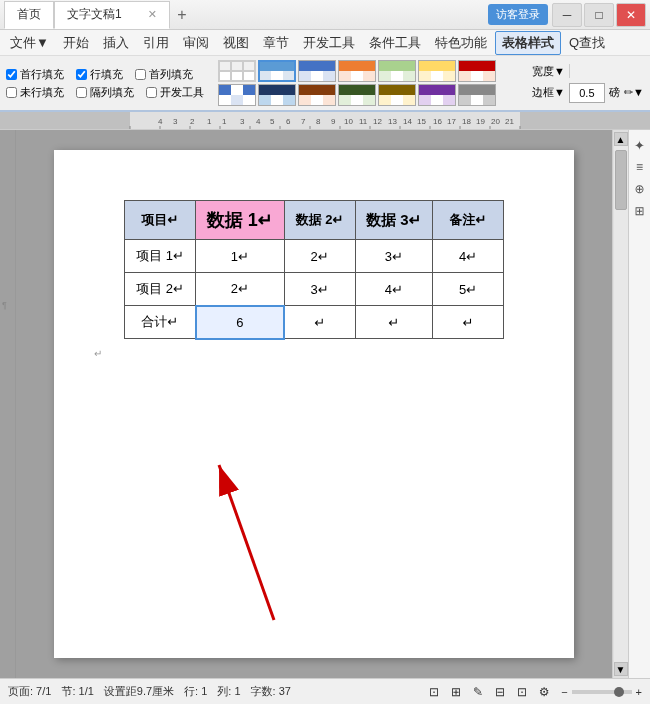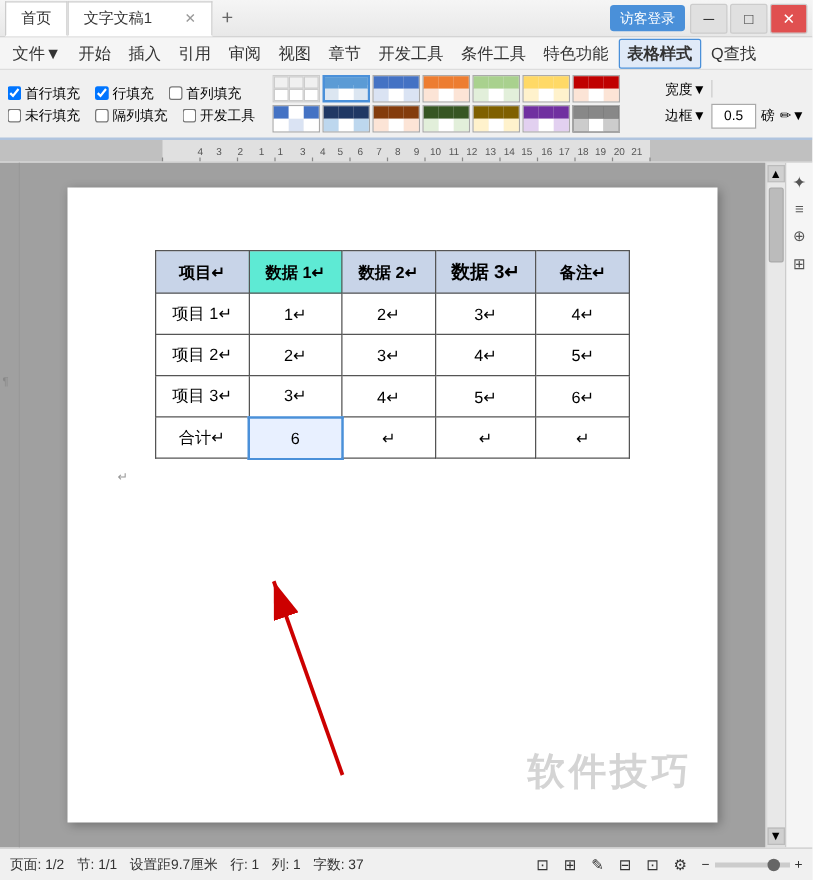--- a/index.html
+++ b/index.html
@@ -596,21 +596,21 @@
     <div class="doc-scroll-area" style="position:relative;">
 
       <div class="doc-page">
 
         <div style="height:20px;"></div>
 
         <table class="data-table" style="border-collapse:collapse; width:380px; margin: 0 auto;">
           <thead>
             <tr>
               <th style="border:1px solid #555; padding:7px 10px; background:#c8d4e8; font-size:13px; min-width:68px;">项目↵</th>
-              <th style="border:1px solid #555; padding:7px 10px; background:#5eead4; font-size:13px; min-width:68px;">数据 1↵</th>
+              <th style="border:1px solid #555; padding:7px 10px; background:#f9a8d4; font-size:18px; min-width:68px;">数据 1↵</th>
               <th style="border:1px solid #555; padding:7px 10px; background:#c8d4e8; font-size:13px; min-width:68px;">数据 2↵</th>
               <th style="border:1px solid #555; padding:7px 10px; background:#c8d4e8; font-size:15px; min-width:68px;">数据 3↵</th>
               <th style="border:1px solid #555; padding:7px 10px; background:#c8d4e8; font-size:13px; min-width:68px;">备注↵</th>
             </tr>
           </thead>
           <tbody>
             <tr>
               <td style="border:1px solid #555; padding:7px 10px; font-size:13px; text-align:center;">项目 1↵</td>
               <td style="border:1px solid #555; padding:7px 10px; font-size:13px; text-align:center;">1↵</td>
               <td style="border:1px solid #555; padding:7px 10px; font-size:13px; text-align:center;">2↵</td>
@@ -618,27 +618,20 @@
               <td style="border:1px solid #555; padding:7px 10px; font-size:13px; text-align:center;">4↵</td>
             </tr>
             <tr>
               <td style="border:1px solid #555; padding:7px 10px; font-size:13px; text-align:center;">项目 2↵</td>
               <td style="border:1px solid #555; padding:7px 10px; font-size:13px; text-align:center;">2↵</td>
               <td style="border:1px solid #555; padding:7px 10px; font-size:13px; text-align:center;">3↵</td>
               <td style="border:1px solid #555; padding:7px 10px; font-size:13px; text-align:center;">4↵</td>
               <td style="border:1px solid #555; padding:7px 10px; font-size:13px; text-align:center;">5↵</td>
             </tr>
             <tr>
-              <td style="border:1px solid #555; padding:7px 10px; font-size:13px; text-align:center;">项目 3↵</td>
-              <td style="border:1px solid #555; padding:7px 10px; font-size:13px; text-align:center;">3↵</td>
-              <td style="border:1px solid #555; padding:7px 10px; font-size:13px; text-align:center;">4↵</td>
-              <td style="border:1px solid #555; padding:7px 10px; font-size:13px; text-align:center;">5↵</td>
-              <td style="border:1px solid #555; padding:7px 10px; font-size:13px; text-align:center;">6↵</td>
-            </tr>
-            <tr>
               <td style="border:1px solid #555; padding:7px 10px; font-size:13px; text-align:center;">合计↵</td>
               <td style="border:2px solid #4a90d9; padding:7px 10px; font-size:13px; text-align:center; background:#e8f0ff; position:relative;">6</td>
               <td style="border:1px solid #555; padding:7px 10px; font-size:13px; text-align:center;">↵</td>
               <td style="border:1px solid #555; padding:7px 10px; font-size:13px; text-align:center;">↵</td>
               <td style="border:1px solid #555; padding:7px 10px; font-size:13px; text-align:center;">↵</td>
             </tr>
           </tbody>
         </table>
 
         <div style="margin-top:8px; font-size:10px; color:#999;">↵</div>
@@ -647,21 +640,20 @@
 
           <defs>
             <marker id="arrowhead" markerWidth="10" markerHeight="7" refX="10" refY="3.5" orient="auto">
               <polygon points="0 0, 10 3.5, 0 7" fill="#cc0000"></polygon>
             </marker>
           </defs>
 
           <line x1="130" y1="190" x2="75" y2="35" stroke="#cc0000" stroke-width="3" marker-end="url(#arrowhead)"></line>
         </svg>
 
-        <div class="watermark" style="position:absolute; bottom:20px; right:20px; font-size:30px; color:rgba(160,160,160,0.45); font-weight:bold; letter-spacing:3px; pointer-events:none; z-index:5;">软件技巧</div>
 
       </div>
     </div>
 
     <div class="scrollbar-right" style="width:16px; background:#e0e0e0; border-left:1px solid #ccc; display:flex; flex-direction:column; align-items:center;">
       <div style="width:14px; height:14px; background:#d0d0d0; border:1px solid #bbb; display:flex; align-items:center; justify-content:center; cursor:pointer; font-size:10px; margin-top:2px;">▲</div>
       <div style="flex:1; width:14px; background:#e8e8e8; cursor:pointer;">
         <div style="width:12px; height:60px; background:#bbb; border:1px solid #aaa; margin:0 auto; margin-top:4px; border-radius:2px; cursor:grab;"></div>
       </div>
       <div style="width:14px; height:14px; background:#d0d0d0; border:1px solid #bbb; display:flex; align-items:center; justify-content:center; cursor:pointer; font-size:10px; margin-bottom:2px;">▼</div>
@@ -669,21 +661,21 @@
 
     <div style="width:22px; background:#f5f5f5; border-left:1px solid #ccc; display:flex; flex-direction:column; align-items:center; padding-top:6px; gap:4px;">
       <div style="width:18px; height:18px; cursor:pointer; display:flex; align-items:center; justify-content:center; font-size:13px; color:#555;">✦</div>
       <div style="width:18px; height:18px; cursor:pointer; display:flex; align-items:center; justify-content:center; font-size:12px; color:#555;">≡</div>
       <div style="width:18px; height:18px; cursor:pointer; display:flex; align-items:center; justify-content:center; font-size:12px; color:#555;">⊕</div>
       <div style="width:18px; height:18px; cursor:pointer; display:flex; align-items:center; justify-content:center; font-size:12px; color:#555;">⊞</div>
     </div>
   </div>
 
   <div class="status-bar">
-    <span>页面: 1/2</span>
+    <span>页面: 7/1</span>
     <span>节: 1/1</span>
     <span>设置距9.7厘米</span>
     <span>行: 1</span>
     <span>列: 1</span>
     <span>字数: 37</span>
     <div class="status-right">
       <div class="status-icons">
         <div class="status-icon">⊡</div>
         <div class="status-icon">⊞</div>
         <div class="status-icon">✎</div>

